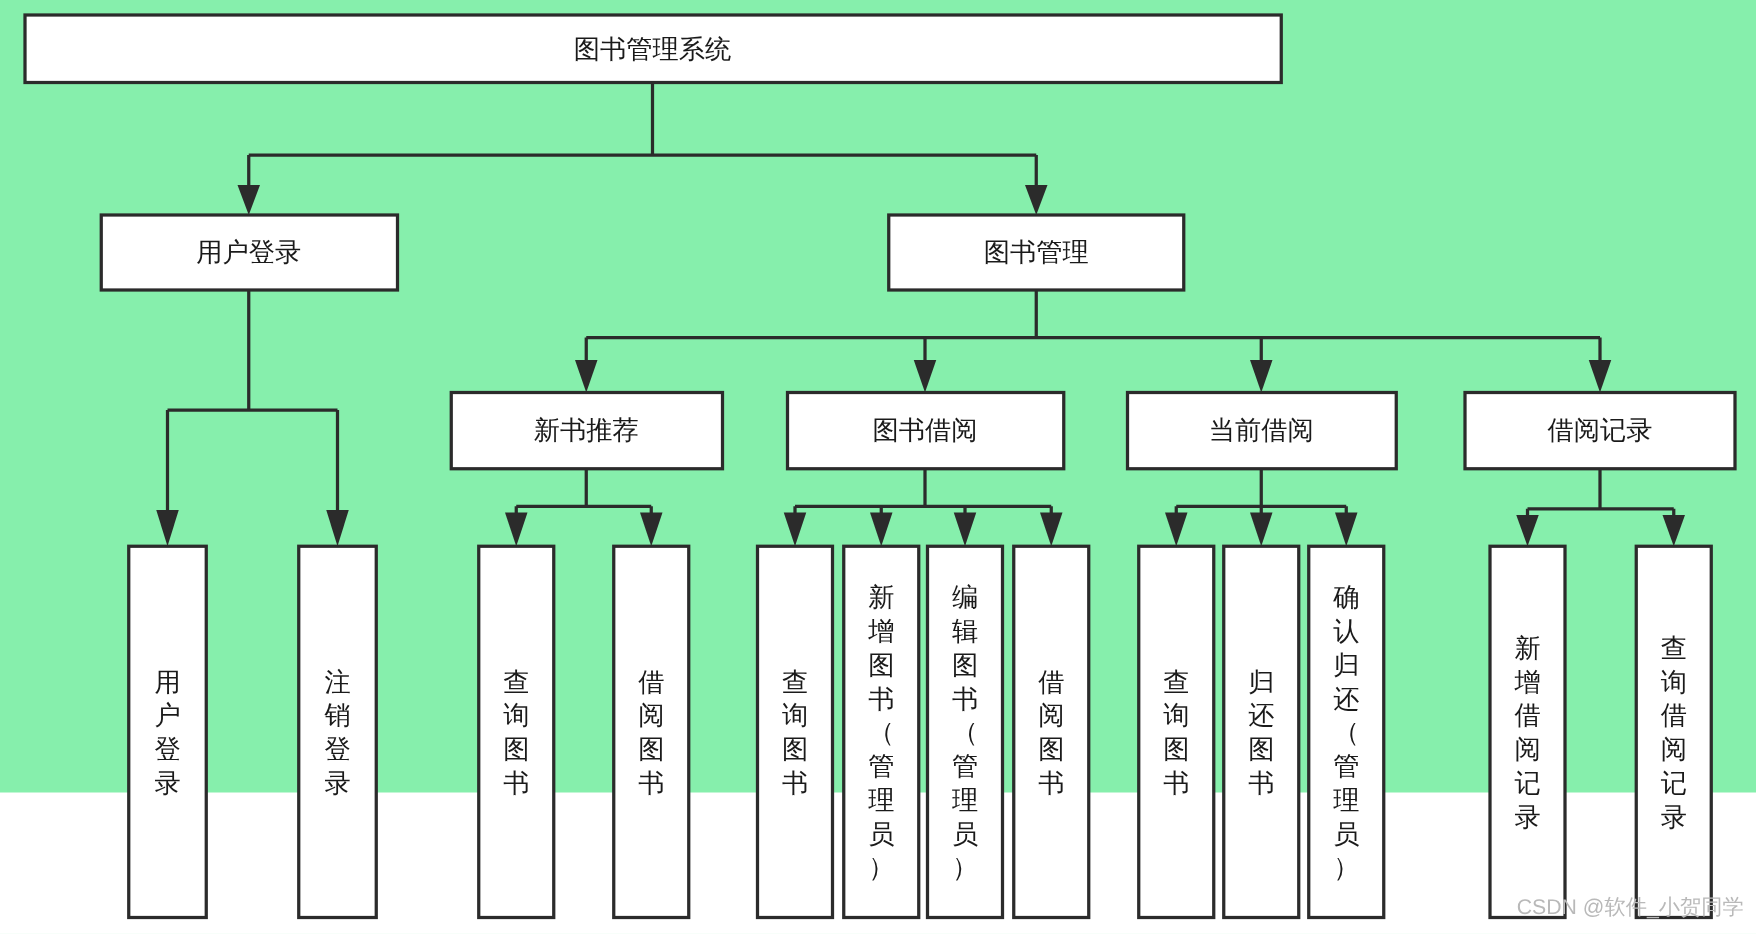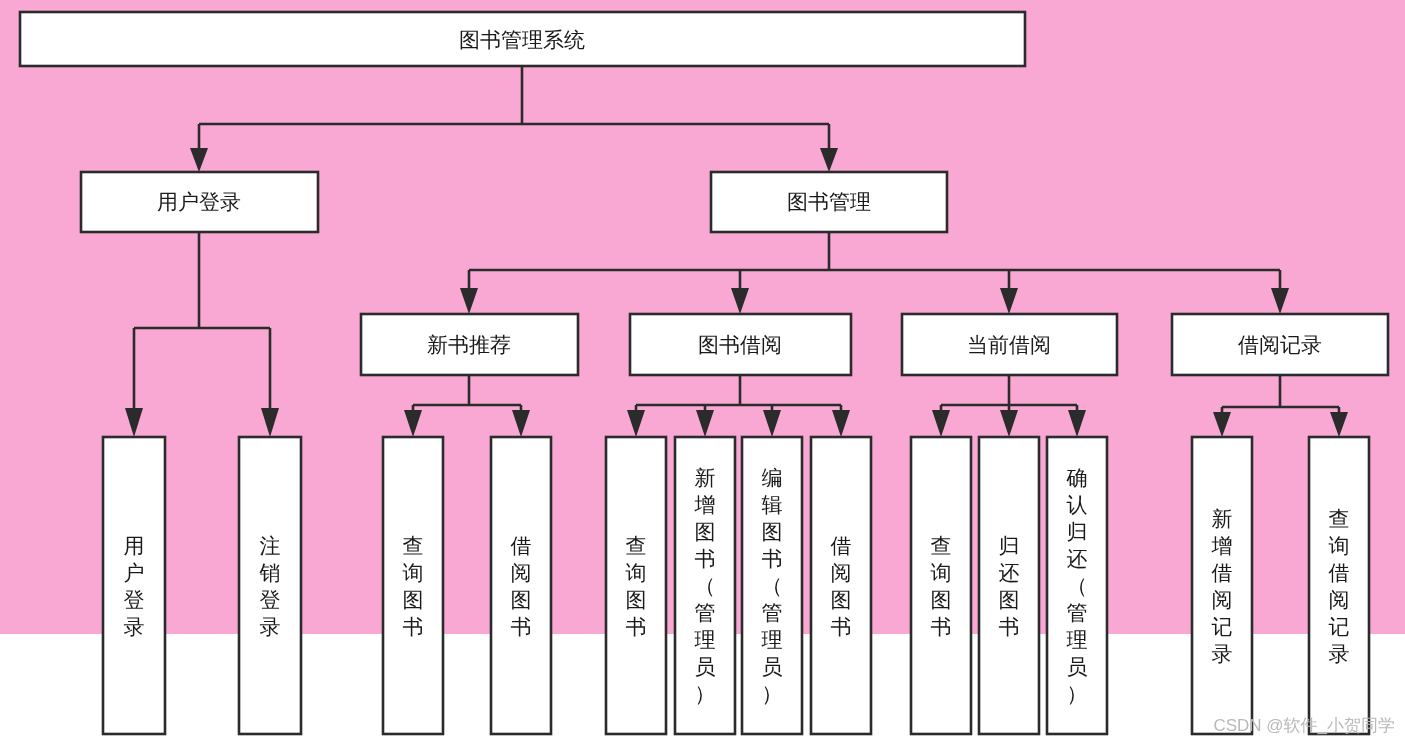--- a/index.html
+++ b/index.html
@@ -11,21 +11,21 @@
   body {
     width: 1405px;
     height: 747px;
     font-family: "Liberation Sans", "DejaVu Sans", sans-serif;
     overflow: hidden;
   }
   #diagram-root {
     position: relative;
     width: 1405px;
     height: 634px;
-    background: #f9a8d4;
+    background: #86efac;
   }
   svg.diagram-canvas {
     position: absolute;
     left: 0;
     top: 0;
     width: 1405px;
     height: 747px;
     display: block;
   }
   .node-box {

